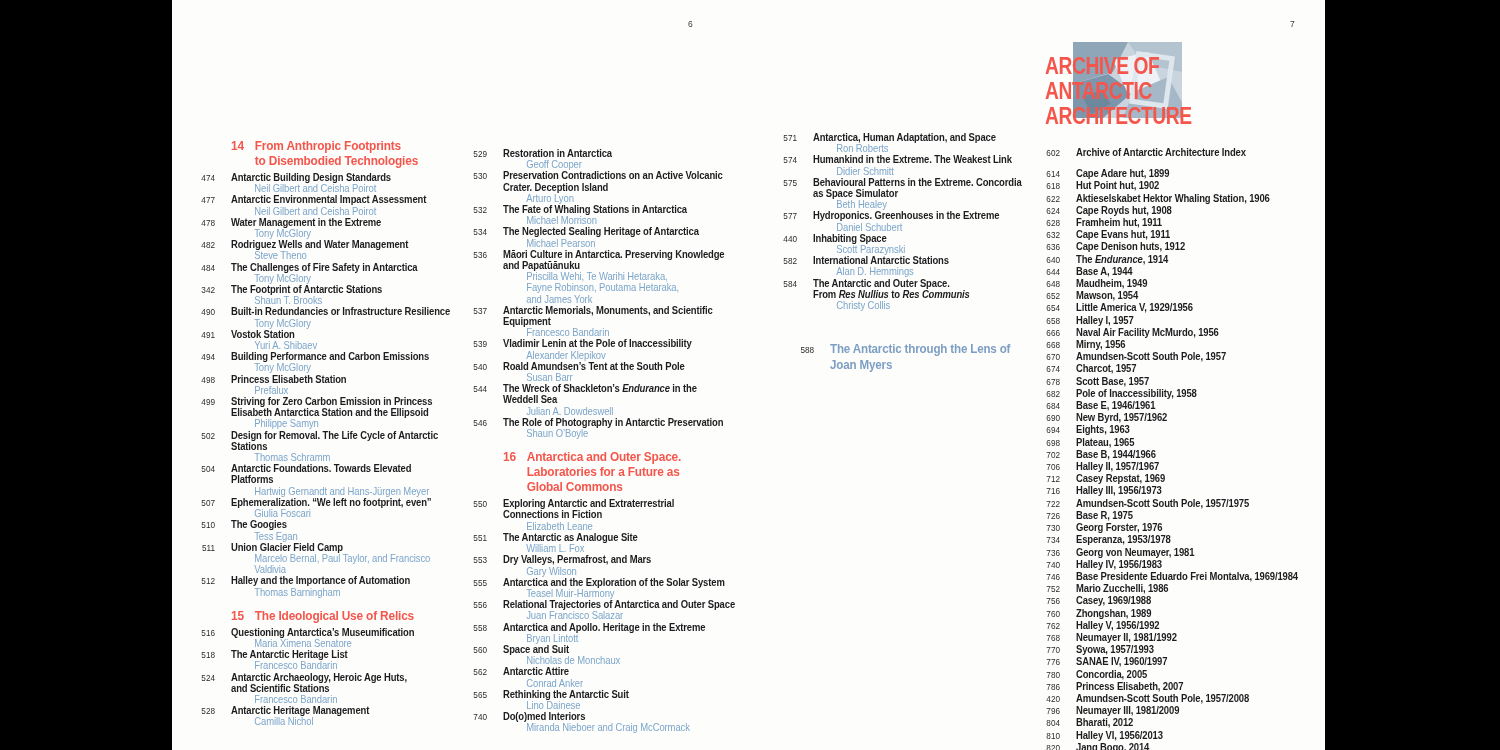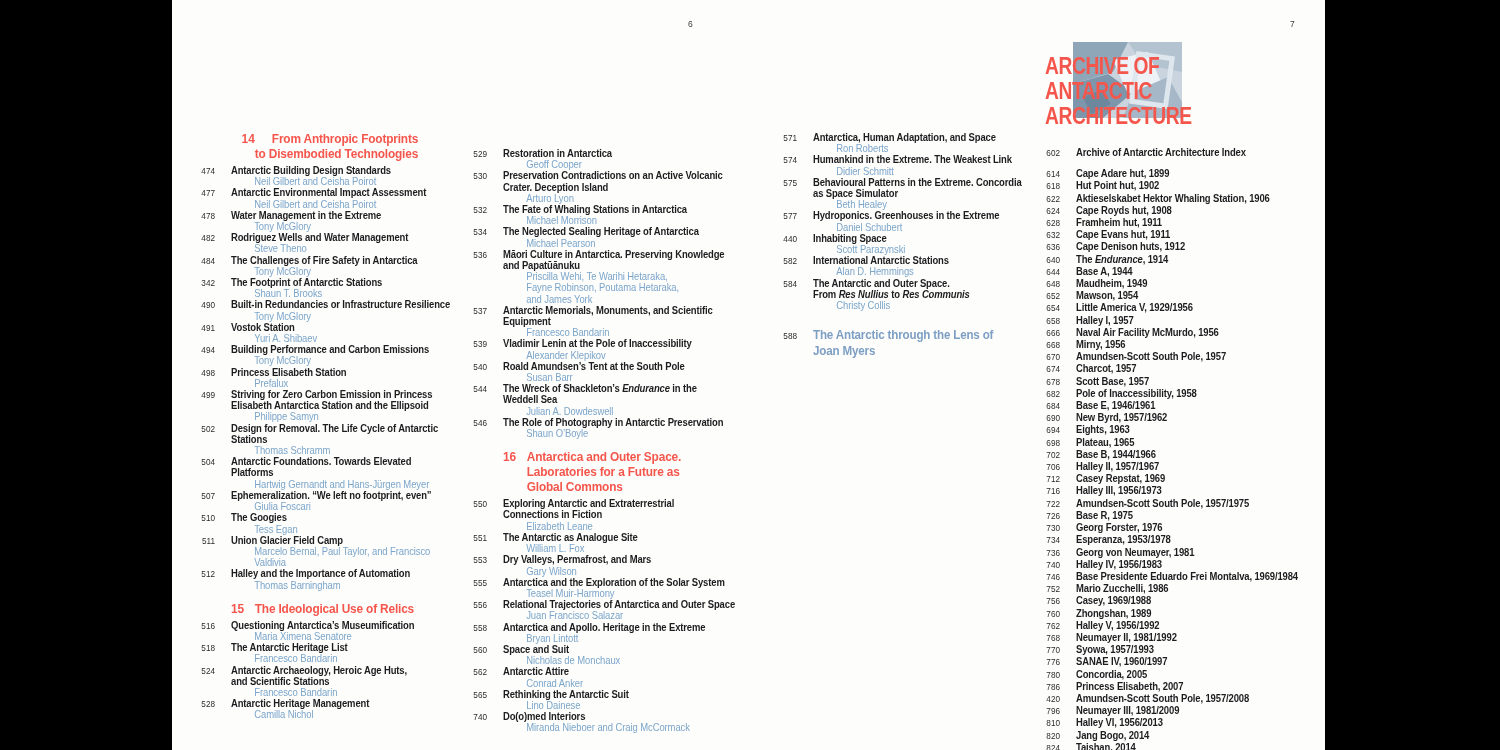--- a/index.html
+++ b/index.html
@@ -44,30 +44,30 @@
   .txt{
     font-size:11px;font-weight:bold;color:#1d1d1f;
     line-height:11.2px;letter-spacing:-0.15px;white-space:pre-line;
   }
   .authors{
     font-size:11px;font-weight:normal;color:#7ba5ca;
     line-height:11.2px;letter-spacing:-0.1px;white-space:pre-line;
     padding-left:27px;
   }
   .entry.section{margin:10px 0 4px 0;}
-  .col .entry.section:first-child{margin-top:1px;text-align:right;}
+  .col .entry.section:first-child{margin-top:8px;}
   .sec-wrap{display:flex;align-items:baseline;transform:scaleX(0.88);transform-origin:left top;}
   .sec-num{
     flex:0 0 27px;font-size:13.5px;font-weight:bold;color:#f5564c;line-height:15px;
   }
   .sec-title{
     font-size:13.5px;font-weight:bold;color:#f5564c;line-height:15px;
     letter-spacing:-0.2px;white-space:pre-line;
   }
-  .entry.feature{margin-top:16px;}
+  .entry.feature{margin-top:30px;justify-content:center;}
   .entry.feature .txt{
     font-size:13.5px;line-height:15.5px;color:#7d9fc3;font-weight:bold;letter-spacing:-0.2px;
   }
   .spacer{height:9px;}
   i{font-style:italic;}
 </style>
 </head>
 <body>
 
 <div class="edge-bar left"></div>
@@ -750,20 +750,26 @@
           <div class="txt">Amundsen-Scott South Pole, 1957/2008</div>
         </div>
       </div>
       <div class="entry">
         <span class="num">796</span>
         <div class="body">
           <div class="txt">Neumayer III, 1981/2009</div>
         </div>
       </div>
       <div class="entry">
+        <span class="num">804</span>
+        <div class="body">
+          <div class="txt">Bharati, 2012</div>
+        </div>
+      </div>
+      <div class="entry">
         <span class="num">810</span>
         <div class="body">
           <div class="txt">Halley VI, 1956/2013</div>
         </div>
       </div>
       <div class="entry">
         <span class="num">820</span>
         <div class="body">
           <div class="txt">Jang Bogo, 2014</div>
         </div>

